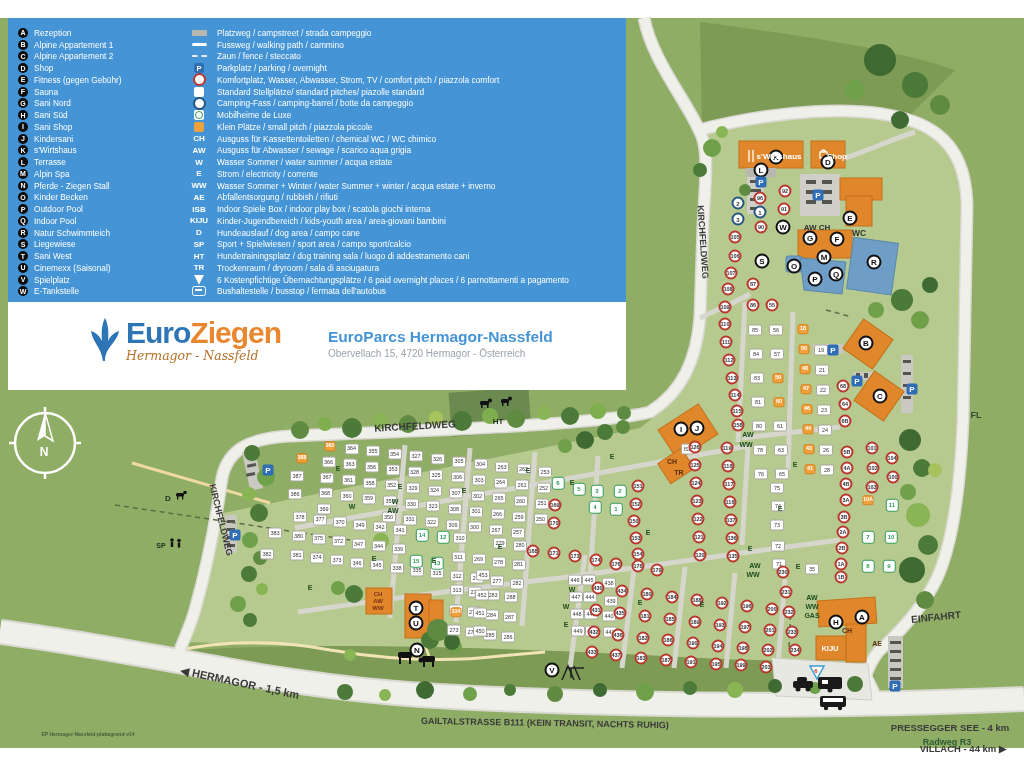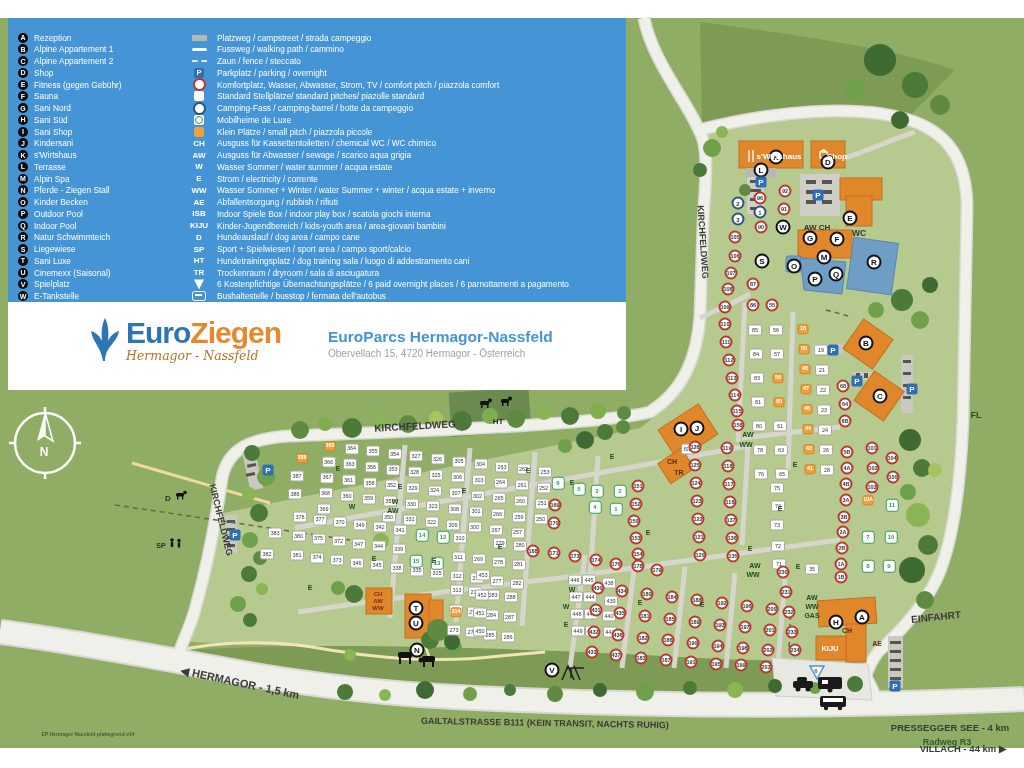--- a/index.html
+++ b/index.html
@@ -2,21 +2,21 @@
 <html><head>
 <meta charset="utf-8">
 <style>
   html,body{margin:0;padding:0;background:#fff;}
   #stage{position:relative;width:1024px;height:768px;background:#fff;overflow:hidden;
          font-family:"Liberation Sans",sans-serif;}
   #basesvg{position:absolute;left:0;top:0;z-index:1;}
   
   #legend{position:absolute;left:8px;top:18px;width:618px;height:284px;background:#4594d6;
           z-index:5;display:flex;padding:9px 0 0 10px;box-sizing:border-box;}
-  .lg-col{display:flex;flex-direction:column;justify-content:flex-end;}
+  .lg-col{display:flex;flex-direction:column;}
   #legend-letters{width:168px;}
   .lg-row{display:flex;align-items:center;height:11.75px;}
   .lg-badge{width:10px;height:10px;border-radius:50%;background:#0d0d0d;color:#fff;font-size:7px;
             font-weight:bold;display:flex;align-items:center;justify-content:center;margin-right:6px;flex:none;}
   .lg-label{font-size:8.3px;color:#fff;white-space:nowrap;}
   .lg-iconcell{width:26px;display:flex;justify-content:center;align-items:center;margin-right:5px;flex:none;}
   .lg-code{font-size:8px;font-weight:bold;color:#fff;}
   .ic-road{width:15px;height:6px;background:#b8b8b0;border-radius:1px;}
   .ic-path{width:15px;height:3px;background:#fff;border-radius:2px;}
   .ic-fence{width:15px;height:0;border-top:2.5px dashed #e9e9e9;}
@@ -435,21 +435,21 @@
         <div class="lg-row">
           <span class="lg-badge">R</span>
           <span class="lg-label">Natur Schwimmteich</span>
         </div>
         <div class="lg-row">
           <span class="lg-badge">S</span>
           <span class="lg-label">Liegewiese</span>
         </div>
         <div class="lg-row">
           <span class="lg-badge">T</span>
-          <span class="lg-label">Sani Luxe</span>
+          <span class="lg-label">Sani West</span>
         </div>
         <div class="lg-row">
           <span class="lg-badge">U</span>
           <span class="lg-label">Cinemexx (Saisonal)</span>
         </div>
         <div class="lg-row">
           <span class="lg-badge">V</span>
           <span class="lg-label">Spielplatz</span>
         </div>
         <div class="lg-row">

